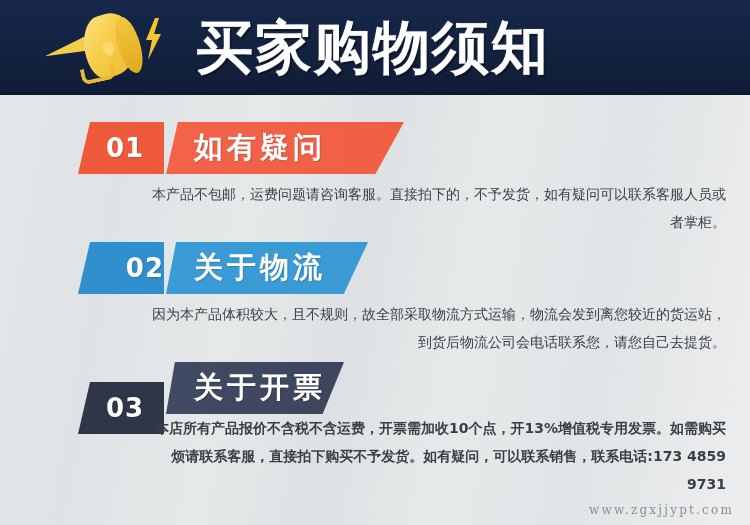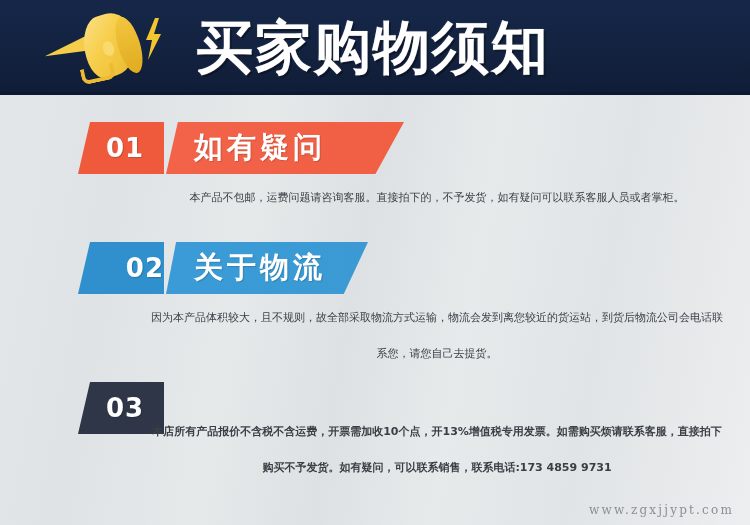--- a/index.html
+++ b/index.html
@@ -203,25 +203,25 @@
   #badge-2 { background: #2e3648; margin-top: 20px; }
   #bar-2 {
     width: 178px;
     background: linear-gradient(90deg, #414a63 0%, #3e465e 100%);
   }
 
   .body-text {
     position: absolute;
     left: 148px;
     width: 578px;
-    font-size: 11px;
-    line-height: 36px;
+    font-size: 14px;
+    line-height: 28px;
     color: #3a3f45;
     font-family: "DejaVu Sans", "Liberation Sans", sans-serif;
-    text-align: center;
+    text-align: right;
   }
   #body-0 { top: 58px; }
   #body-1 { top: 58px; }
   #body-2 { top: 52px; font-weight: bold; }
 
   #watermark {
     position: absolute;
     right: 16px;
     bottom: 8px;
     font-size: 12px;
@@ -273,19 +273,22 @@
       </div>
     </div>
     <div class="body-text" id="body-1">因为本产品体积较大，且不规则，故全部采取物流方式运输，物流会发到离您较近的货运站，到货后物流公司会电话联系您，请您自己去提货。</div>
   </div>
 
   <div class="section" id="section-2">
     <div class="banner-row">
       <div class="num-badge" id="badge-2">
         <span class="num-badge-text">03</span>
       </div>
+      <div class="banner-bar" id="bar-2">
+        <span class="banner-title">关于开票</span>
+      </div>
     </div>
     <div class="body-text" id="body-2">本店所有产品报价不含税不含运费，开票需加收10个点，开13%增值税专用发票。如需购买烦请联系客服，直接拍下购买不予发货。如有疑问，可以联系销售，联系电话:173 4859 9731</div>
   </div>
 
   <div id="watermark">www.zgxjjypt.com</div>
 
 </div>
 
 </body></html>

